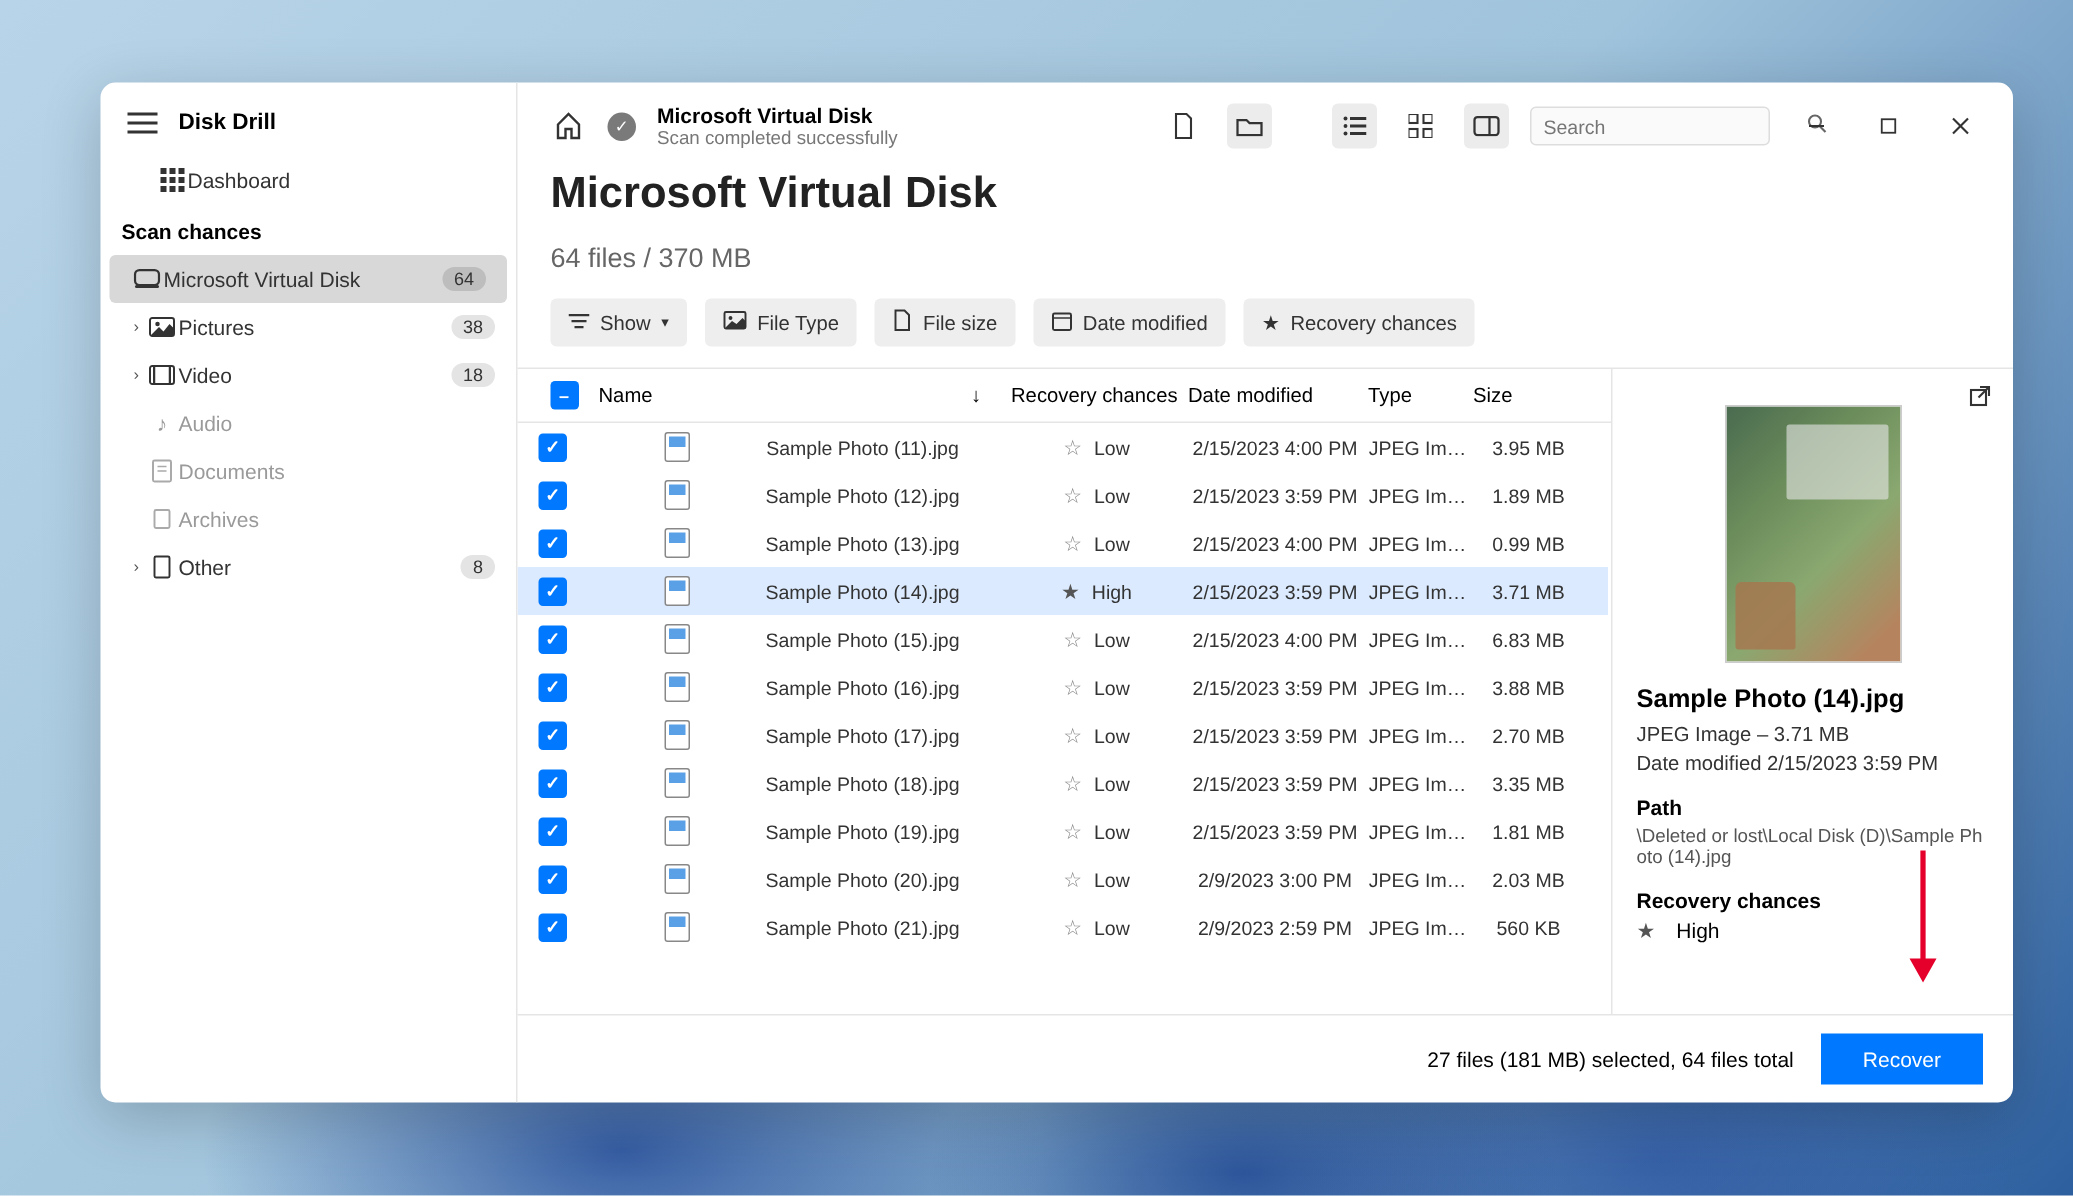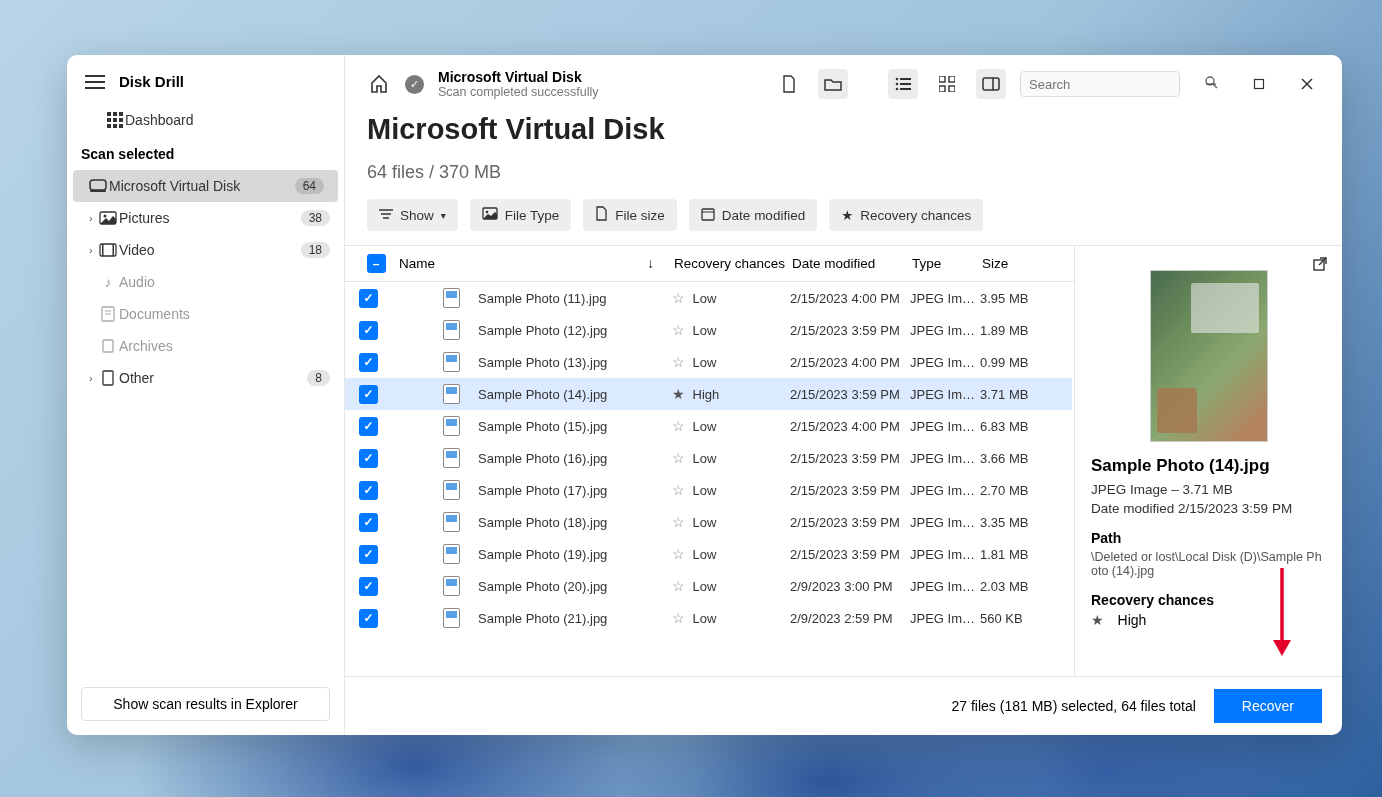--- a/index.html
+++ b/index.html
@@ -113,21 +113,21 @@
 .col-name { flex:1; min-width:200px; padding-left:6px;}
 .col-chance { width:118px; }
 .col-date { width:120px; }
 .col-type { width:70px; }
 .col-size { width:78px; }
 .master-check {
   width:19px; height:19px; background:#0078ff; border-radius:3px;
   display:flex; align-items:center; justify-content:center; color:#fff;
   cursor:pointer; font-weight:bold; font-size:12px;
 }
-.tbody { flex:1; overflow-y:auto; padding-right:2px;position:relative;}
+.tbody { flex:1; overflow-y:auto; padding-right:2px;position:relative;text-align:center;}
 .tbody::-webkit-scrollbar{width:10px;}
 .tbody::-webkit-scrollbar-thumb{background:#d0d0d0;border-radius:5px;}
 .row {
   display:flex; align-items:center; padding:6px 14px;
   font-size:13px; color:#333;
 }
 .row.selected { background:#dbeafe;}
 .row .check {
   width:19px; height:19px; background:#0078ff; border-radius:3px;
   display:flex; align-items:center; justify-content:center;
@@ -209,21 +209,21 @@
           <span></span>
           <span></span>
           <span></span>
           <span></span>
           <span></span>
           <span></span>
           <span></span>
         </div>
       <span>Dashboard</span>
     </div>
-    <div class="section-label">Scan selected</div>
+    <div class="section-label">Scan chances</div>
 
     <div class="sidebar-sub active">
       <span class="icon">
         <svg width="18" height="14" viewBox="0 0 18 14">
             <rect x="1" y="1" width="16" height="10" rx="3" fill="none" stroke="#333" stroke-width="1.5"></rect>
             <rect x="1" y="11" width="16" height="2" rx="1" fill="#333"></rect>
           </svg>
       </span>
       <span class="label">Microsoft Virtual Disk</span>
       <span class="badge">64</span>
@@ -281,23 +281,20 @@
       <span class="chev">›</span>
       <span class="icon">
         <svg width="14" height="16" viewBox="0 0 14 16">
             <rect x="2" y="1" width="10" height="14" rx="1" fill="none" stroke="#333" stroke-width="1.3"></rect>
           </svg>
       </span>
       <span class="label">Other</span>
       <span class="badge">8</span>
     </div>
 
-    <div class="sidebar-footer">
-      <button class="explorer-btn">Show scan results in Explorer</button>
-    </div>
   </aside>
 
   <main class="main">
     <div class="topbar">
       <span class="top-icon">
         <svg width="20" height="20" viewBox="0 0 20 20">
             <path d="M3 9 L10 2 L17 9 V18 H12 V12 H8 V18 H3 Z" fill="none" stroke="#333" stroke-width="1.6"></path>
           </svg>
       </span>
       <span class="status-dot">✓</span>
@@ -479,21 +476,21 @@
               <div class="col-type ellipsis">JPEG Im…</div>
               <div class="col-size">6.83 MB</div>
             </div>
             <div class="row">
               <div class="check"></div>
               <div class="file-icon"></div>
               <div class="col-name ellipsis" style="flex:1;">Sample Photo (16).jpg</div>
               <div class="col-chance"><span class="star">☆</span><span>Low</span></div>
               <div class="col-date">2/15/2023 3:59 PM</div>
               <div class="col-type ellipsis">JPEG Im…</div>
-              <div class="col-size">3.66 MB</div>
+              <div class="col-size">3.88 MB</div>
             </div>
             <div class="row">
               <div class="check"></div>
               <div class="file-icon"></div>
               <div class="col-name ellipsis" style="flex:1;">Sample Photo (17).jpg</div>
               <div class="col-chance"><span class="star">☆</span><span>Low</span></div>
               <div class="col-date">2/15/2023 3:59 PM</div>
               <div class="col-type ellipsis">JPEG Im…</div>
               <div class="col-size">2.70 MB</div>
             </div>

